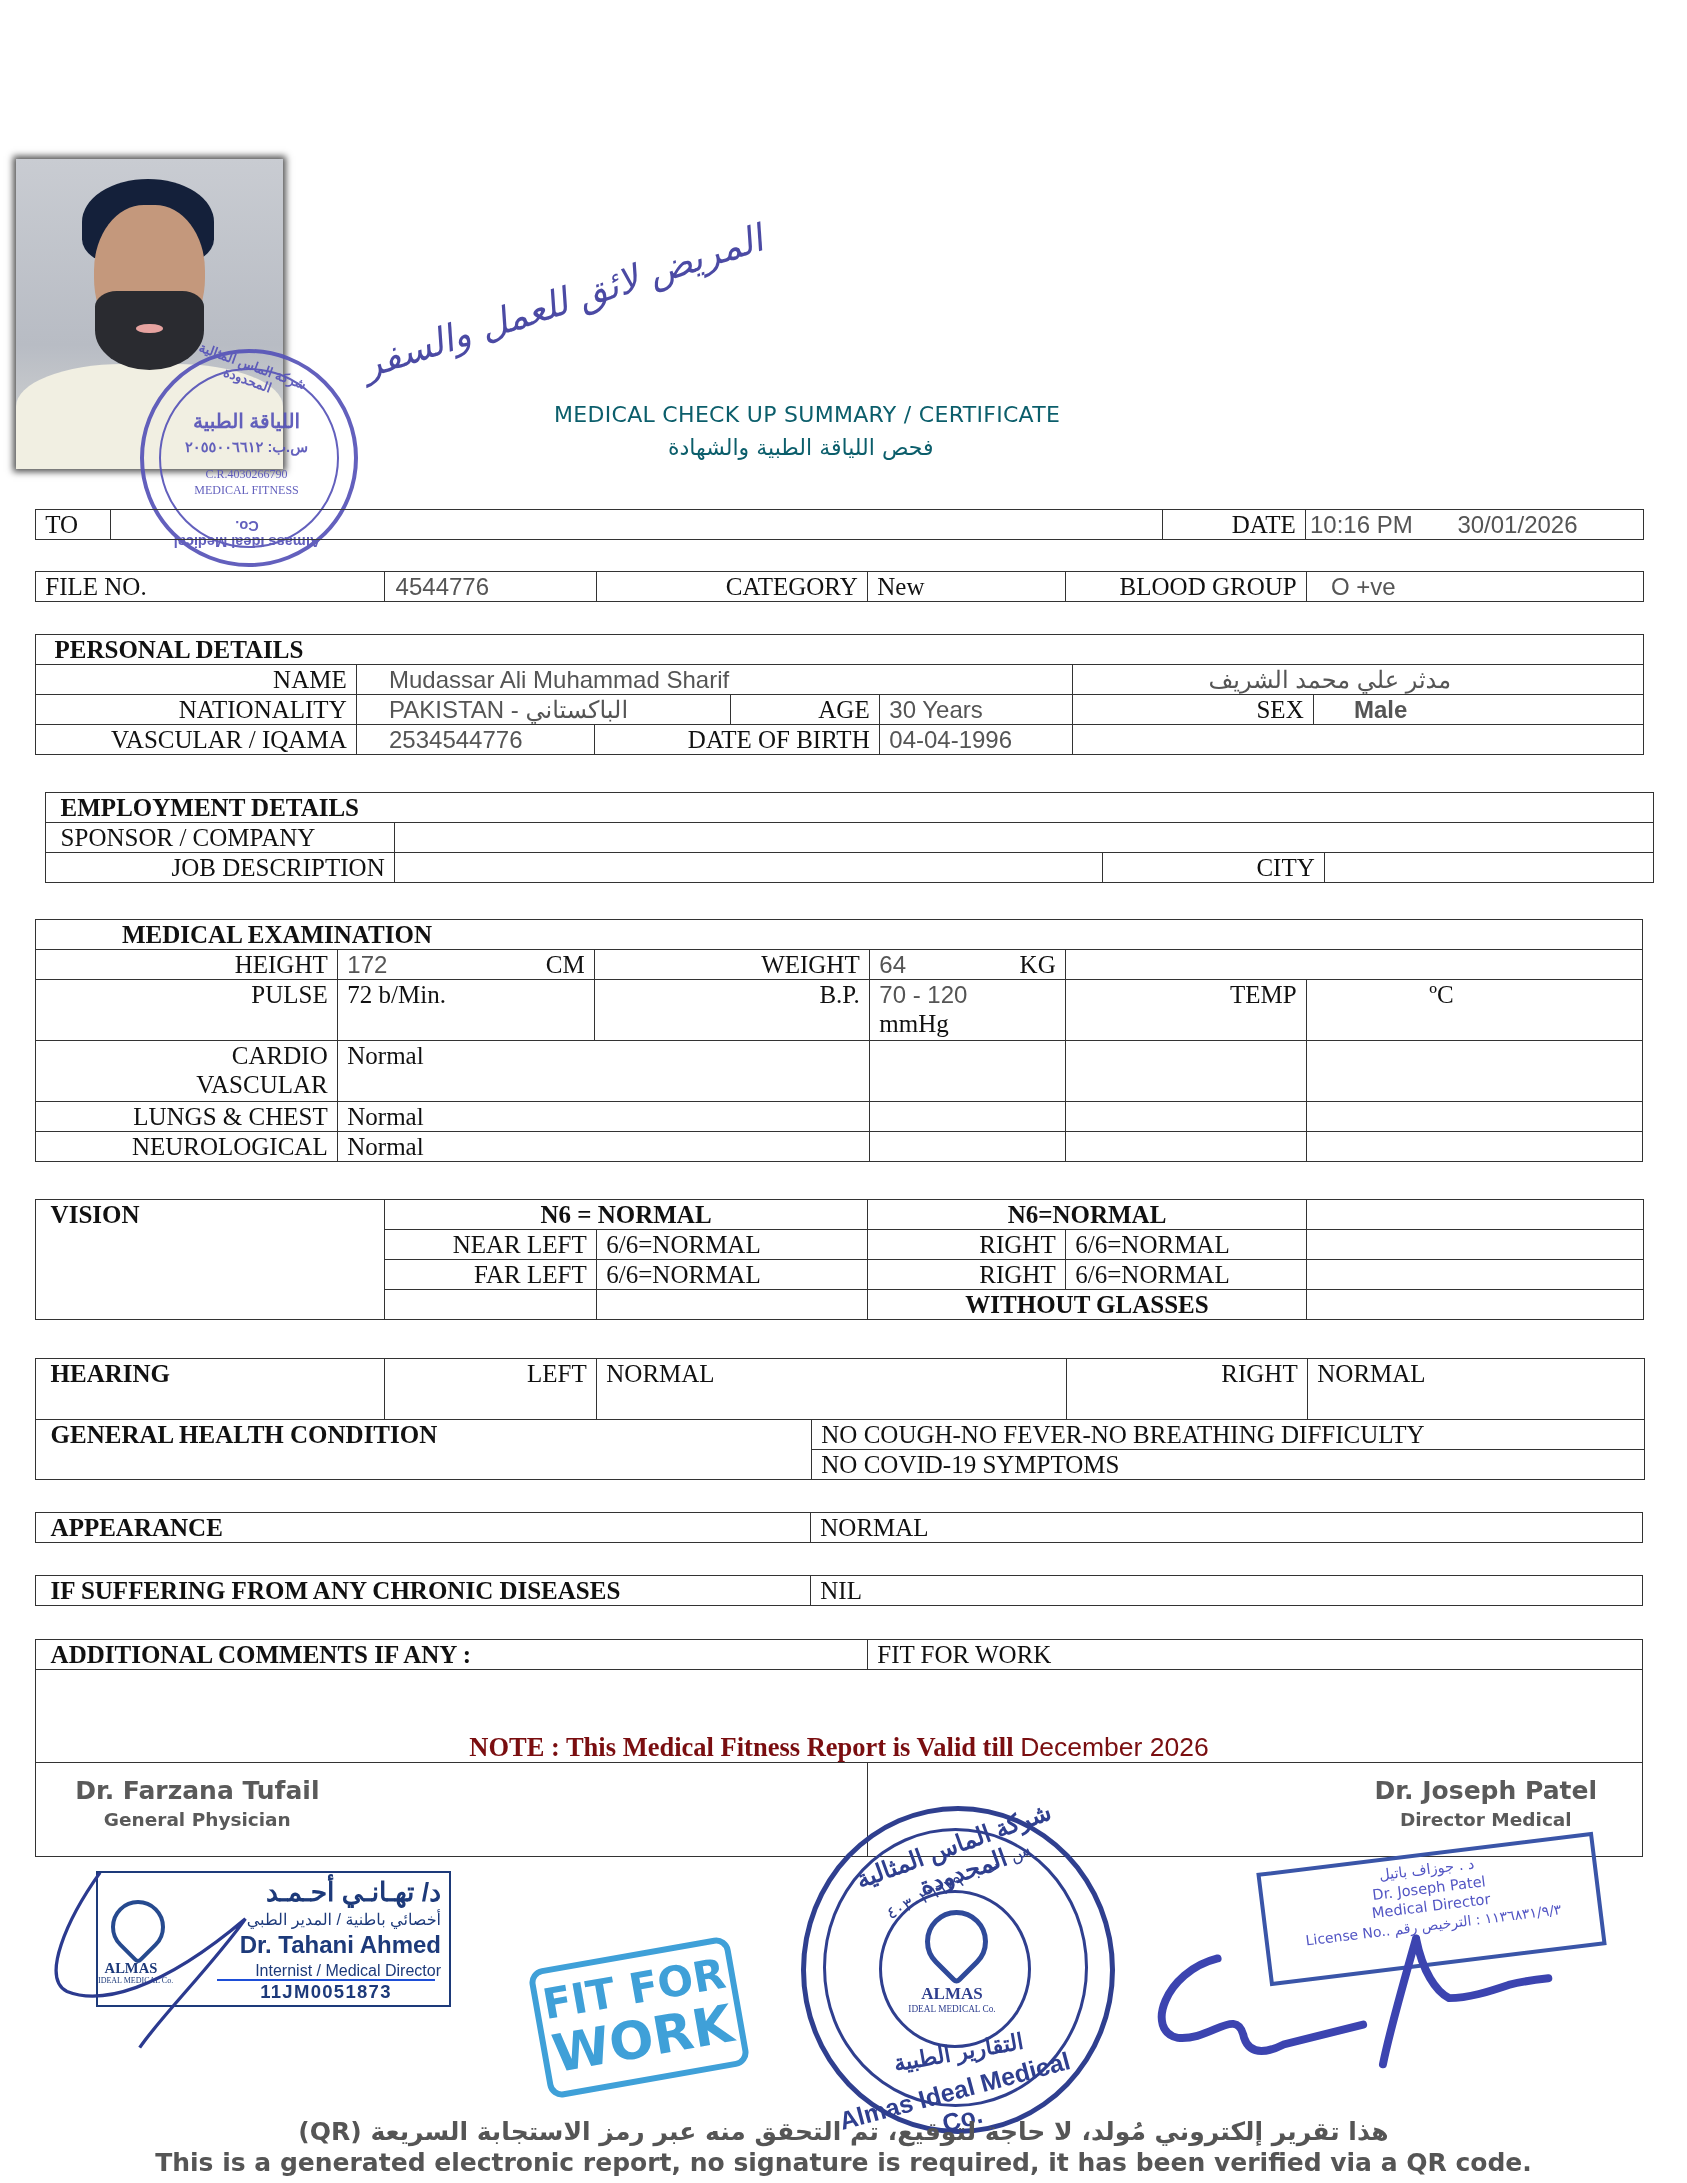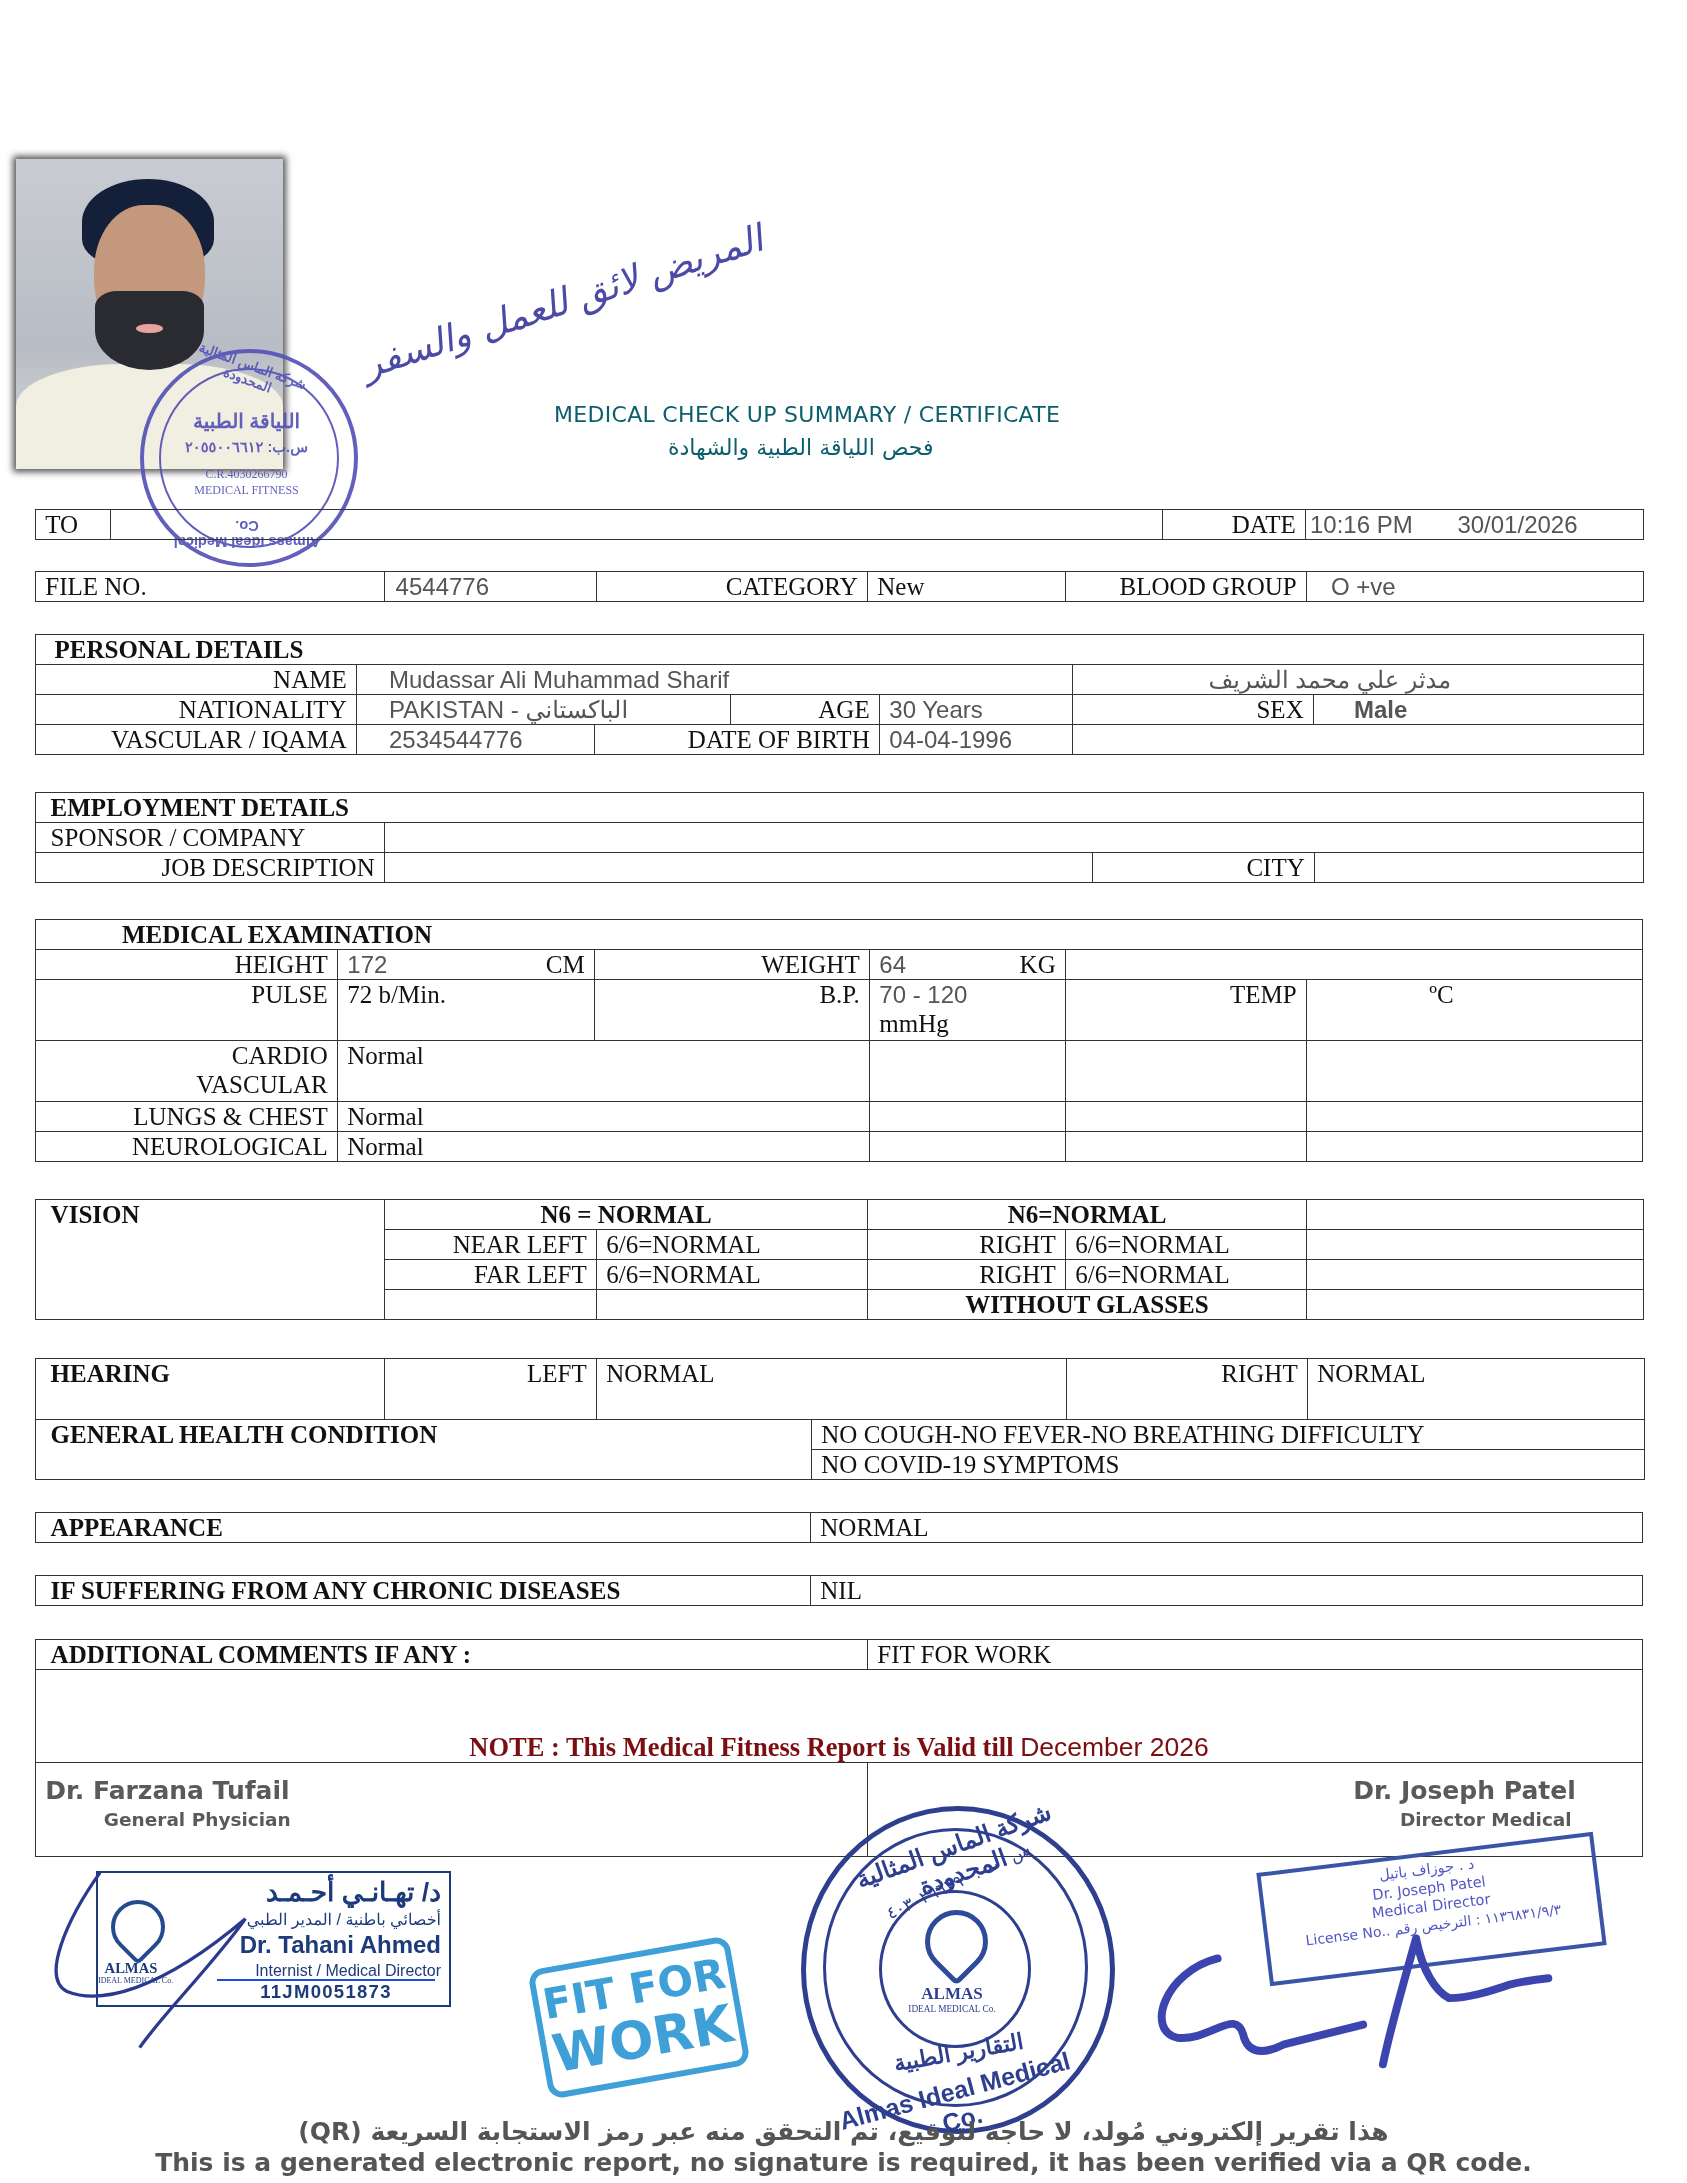--- a/index.html
+++ b/index.html
@@ -23,21 +23,21 @@
   .script-ar{left:370px;top:344px;font-family:"DejaVu Serif",serif;font-size:37px;color:#4b4aa4;transform:rotate(-18deg);transform-origin:left bottom;white-space:nowrap;direction:rtl;font-style:italic;}
   
   table.f{position:absolute;left:35px;width:1608px;border-collapse:collapse;table-layout:fixed;}
   table.f td{border:1.3px solid #333;padding:0 9.3px;font-size:25px;line-height:29px;vertical-align:top;white-space:nowrap;overflow:hidden;}
   table.f td.r{text-align:right;}
   table.f td.c{text-align:center;}
   table.f td.b{font-weight:bold;}
   table.f td.v{font-family:"Liberation Sans",sans-serif;color:#555;font-size:24px;}
   .note{font-weight:bold;color:#7a0e10;font-size:26.5px;}
   .note .till{font-weight:normal;font-family:"Liberation Sans",sans-serif;}
-  .docname{font-family:"DejaVu Sans",sans-serif;font-weight:bold;color:#5a5a5a;font-size:25px;text-align:left;}
+  .docname{font-family:"DejaVu Sans",sans-serif;font-weight:bold;color:#5a5a5a;font-size:25px;text-align:center;}
   .docrole{font-family:"DejaVu Sans",sans-serif;font-weight:bold;color:#5a5a5a;font-size:18.5px;text-align:center;}
   .footer-ar{left:0;width:1687px;top:2117px;text-align:center;font-family:"DejaVu Sans",sans-serif;font-weight:bold;font-size:25px;color:#555;direction:rtl;}
   .footer-en{left:0;width:1687px;top:2148px;text-align:center;font-family:"DejaVu Sans",sans-serif;font-weight:bold;font-size:25px;color:#555;}
 </style>
 </head>
 <body>
 
 <div class="abs photo">
   <div class="shirt"></div>
     <div class="hair"></div>
@@ -131,21 +131,21 @@
   <tr style="height:30px;">
     <td class="r">VASCULAR / IQAMA</td>
     <td class="v" style="padding-left:32px;">2534544776</td>
     <td colspan="2" class="r">DATE OF BIRTH</td>
     <td class="v">04-04-1996</td>
     <td colspan="2"></td>
   </tr>
 </tbody>
   </table>
 
-<table class="f" style="top:792px;">
+<table class="f" style="top:792px;margin-left:10px;">
   <colgroup>
       <col style="width:349px">
       <col style="width:708px">
       <col style="width:222px">
       <col style="width:329px">
     </colgroup>
   <tbody>
       <tr style="height:30px;">
     <td colspan="4" class="b" style="padding-left:14.6px;">EMPLOYMENT DETAILS</td>
   </tr>

